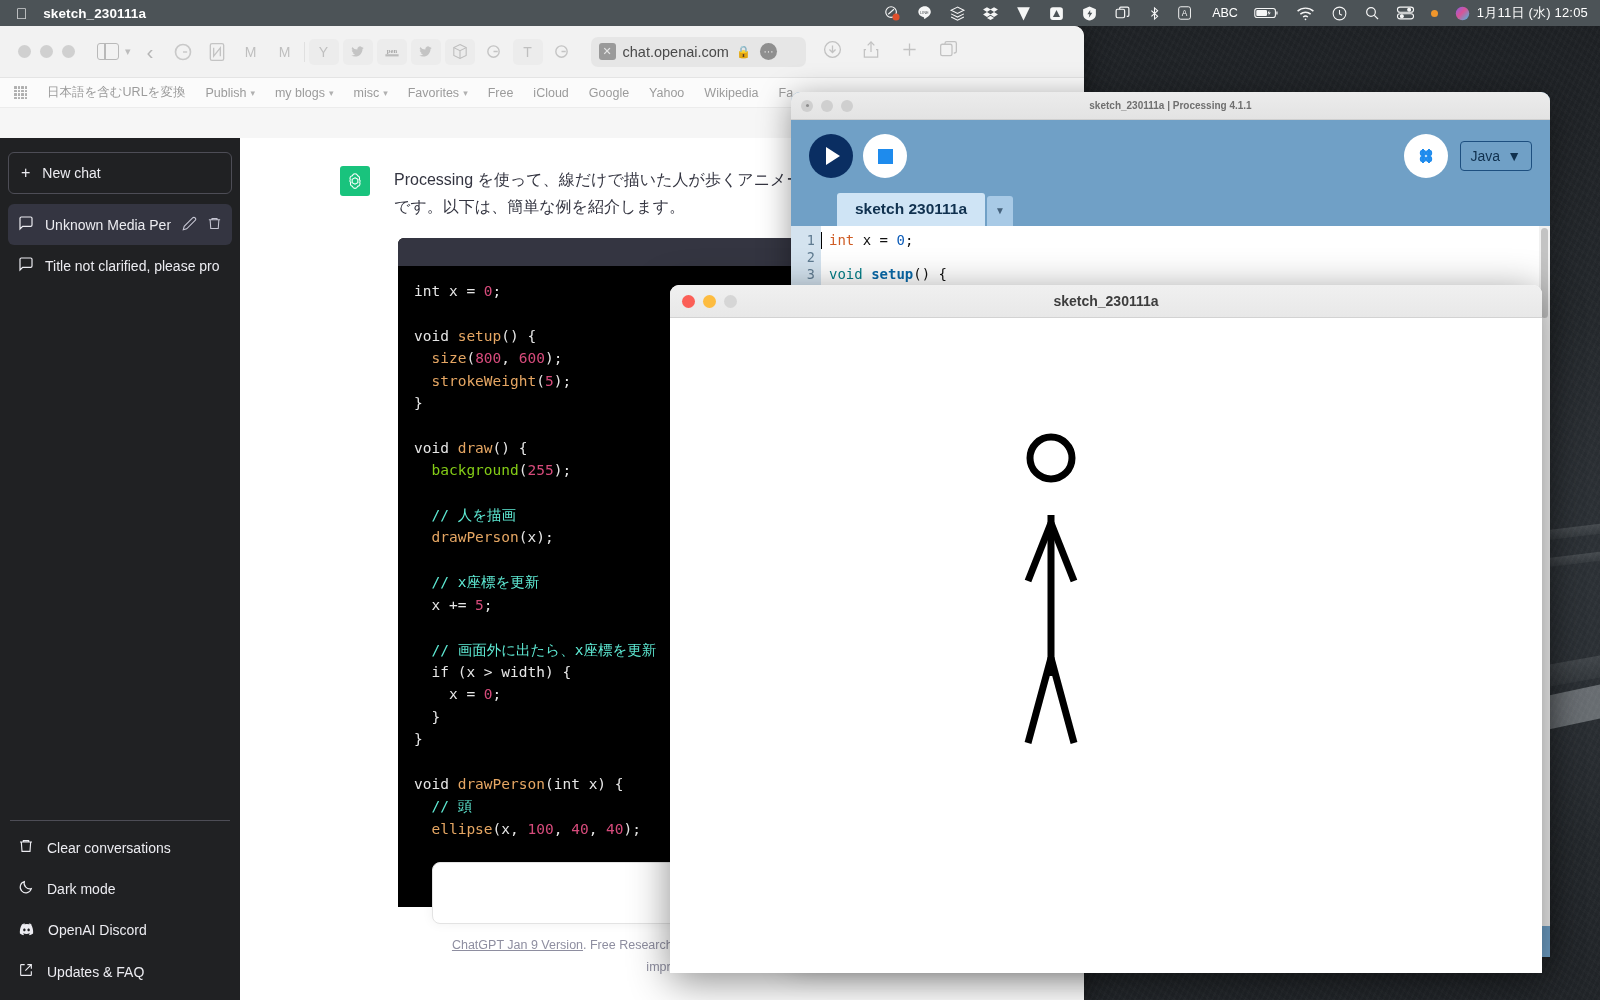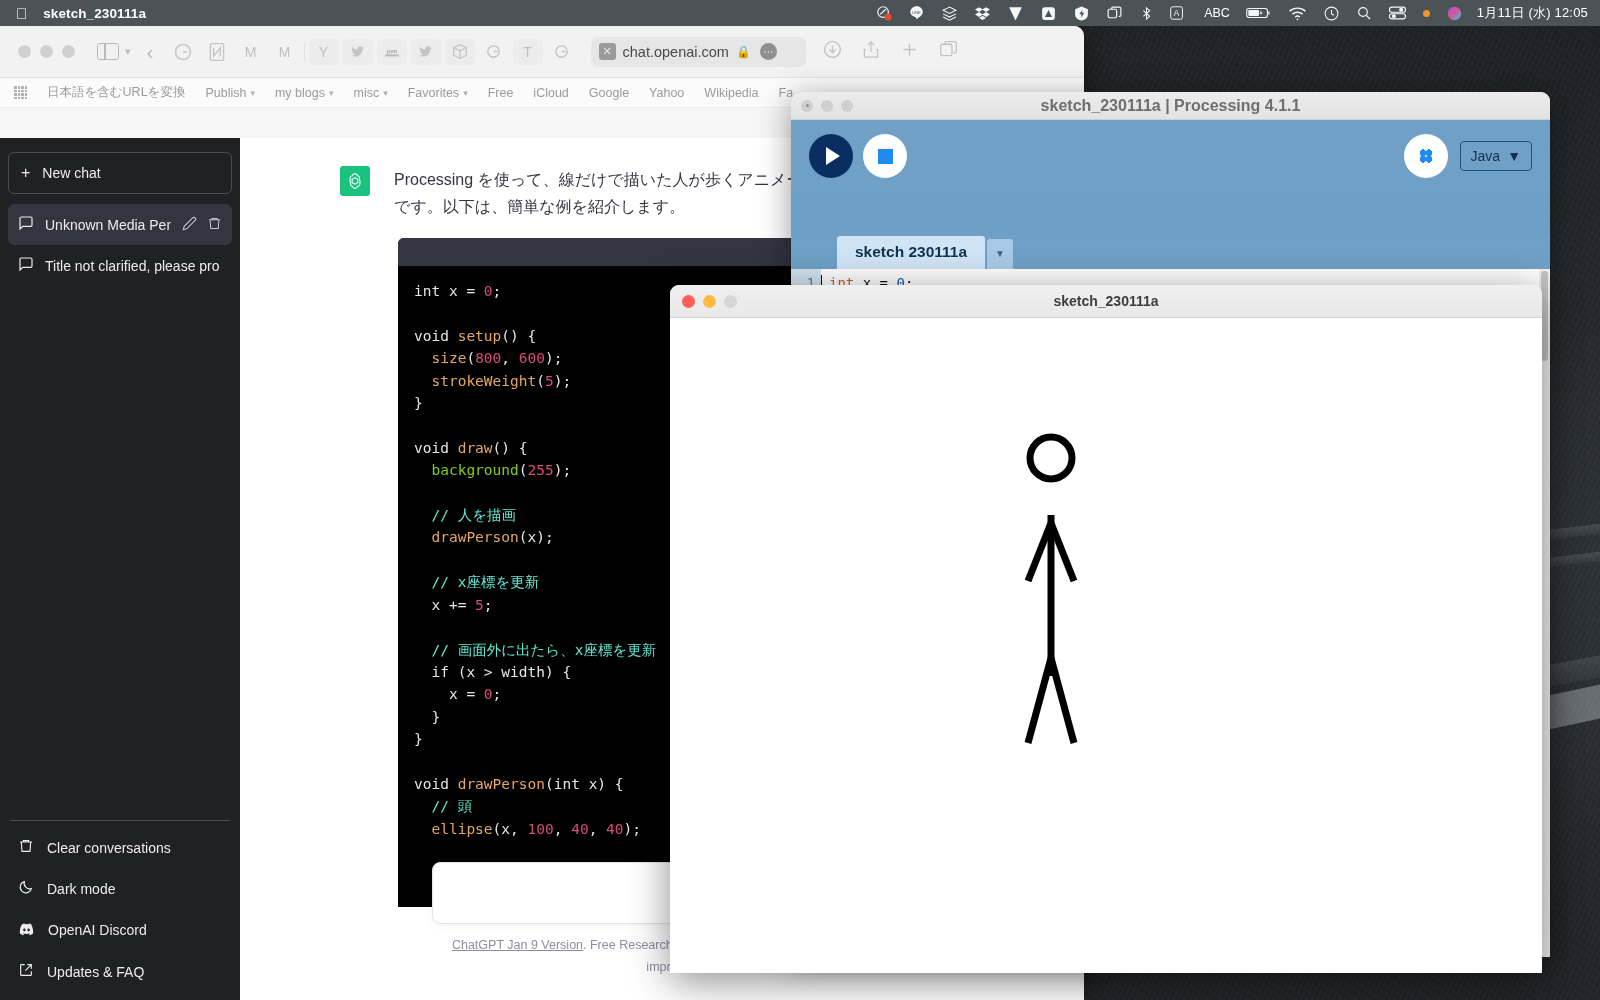--- a/index.html
+++ b/index.html
@@ -39,21 +39,21 @@
     color: #fff; font-size: 13px;
     padding: 0 12px 0 16px;
     z-index: 90;
   }
   .menubar .apple { font-size: 15px; line-height: 1; margin-right: 16px; }
   .menubar .app-title { font-weight: bold; font-size: 13.5px; letter-spacing: .1px;}
   .menubar .spacer { flex: 1; }
   .mb-icons { display: flex; align-items: center; gap: 16px; }
   .mb-ic { display:inline-flex; align-items:center; justify-content:center; opacity:.95; }
   .mb-text { font-size: 12.5px; }
-  .mb-clock { font-size: 13px; margin-left: 14px; letter-spacing: .2px;}
+  .mb-clock { font-size: 13px; margin-left: 6px; letter-spacing: .2px;}
   .dot-orange { width:7px;height:7px;border-radius:50%;background:#f0962c; display:inline-block;}
 
   
   .safari {
     position: absolute; left: 0; top: 26px; width: 1084px; height: 974px;
     background: #f6f6f6;
     border-top-left-radius: 0; border-top-right-radius: 10px;
     overflow: hidden;
     z-index: 20;
     box-shadow: 0 3px 24px rgba(0,0,0,.45);
@@ -161,32 +161,32 @@
   }
   .pde-title{
     height: 28px; background: linear-gradient(180deg,#ececec,#e3e3e3);
     display:flex; align-items:center; padding: 0 10px; position:relative;
     border-bottom: 1px solid #cfcfcf;
   }
   .pde-traffic{ display:flex; gap:8px; }
   .pde-traffic i{ width:12px;height:12px;border-radius:50%;background:#cfcfcf; display:block;}
   .pde-traffic i:first-child{ position:relative; }
   .pde-traffic i:first-child::after{ content:""; position:absolute; left:4.5px;top:4.5px;width:3px;height:3px;border-radius:50%;background:#8d8d8d;}
-  .pde-title .t{ position:absolute; left:0; right:0; text-align:center; font-size:16px; color:#6f6f6f; font-weight:600;}
+  .pde-title .t{ position:absolute; left:0; right:0; text-align:center; font-size:10px; color:#6f6f6f; font-weight:600;}
   .pde-toolbar{ height: 72px; background:#70a0c6; display:flex; align-items:center; padding: 0 18px; }
   .run{ width:44px;height:44px;border-radius:50%;background:#0a2e62;display:flex;align-items:center;justify-content:center; }
   .run i{ width:0;height:0;border-left:14px solid #fff;border-top:9px solid transparent;border-bottom:9px solid transparent; margin-left:4px;}
   .stop{ width:44px;height:44px;border-radius:50%;background:#fff;display:flex;align-items:center;justify-content:center; margin-left:10px;}
   .stop i{ width:15px;height:15px;background:#1e8bed; display:block;}
   .pde-toolbar .sp{ flex:1; }
   .debug{ width:44px;height:44px;border-radius:50%;background:#fff;display:flex;align-items:center;justify-content:center;
           color:#1e8bed; font-size:21px; font-weight:bold; letter-spacing:-2px;}
   .modebtn{ margin-left:12px; border:1.5px solid #1d4f7f; border-radius:4px; padding:6px 10px; color:#10314f;
             font-size:14px; display:flex; align-items:center; gap:7px;}
-  .tabs{ height: 34px; background:#70a0c6; display:flex; align-items:flex-end; padding-left:46px;margin-top:43px; }
+  .tabs{ height: 34px; background:#70a0c6; display:flex; align-items:flex-end; padding-left:46px; }
   .tab{ background:#cfe4f5; color:#10314f; font-weight:bold; font-size:15.5px; padding: 7px 18px 8px; border-radius:3px 3px 0 0;}
   .tabarrow{ background:#a8cae6; color:#45627d; font-size:10px; padding: 9px 8px 10px; border-radius:3px 3px 0 0; margin-left:2px;}
   .pde-editor{ background:#fff; height: 700px; display:flex; position:relative; }
   .gutter{ width: 30px; background:#d4e3ef; color:#5f7b91; font-family:"DejaVu Sans Mono", monospace;
            font-size:13.5px; line-height:17px; text-align:right; padding: 6px 6px 0 0;}
   .pcode{ flex:1; font-family:"DejaVu Sans Mono", monospace; font-size:14px; line-height:17px; padding: 6px 0 0 8px;
           color:#111; white-space:pre; }
   .p-kw{ color:#017d86; }
   .p-fn{ color:#0969a8; }
   .p-num{ color:#0b5bb8; }

